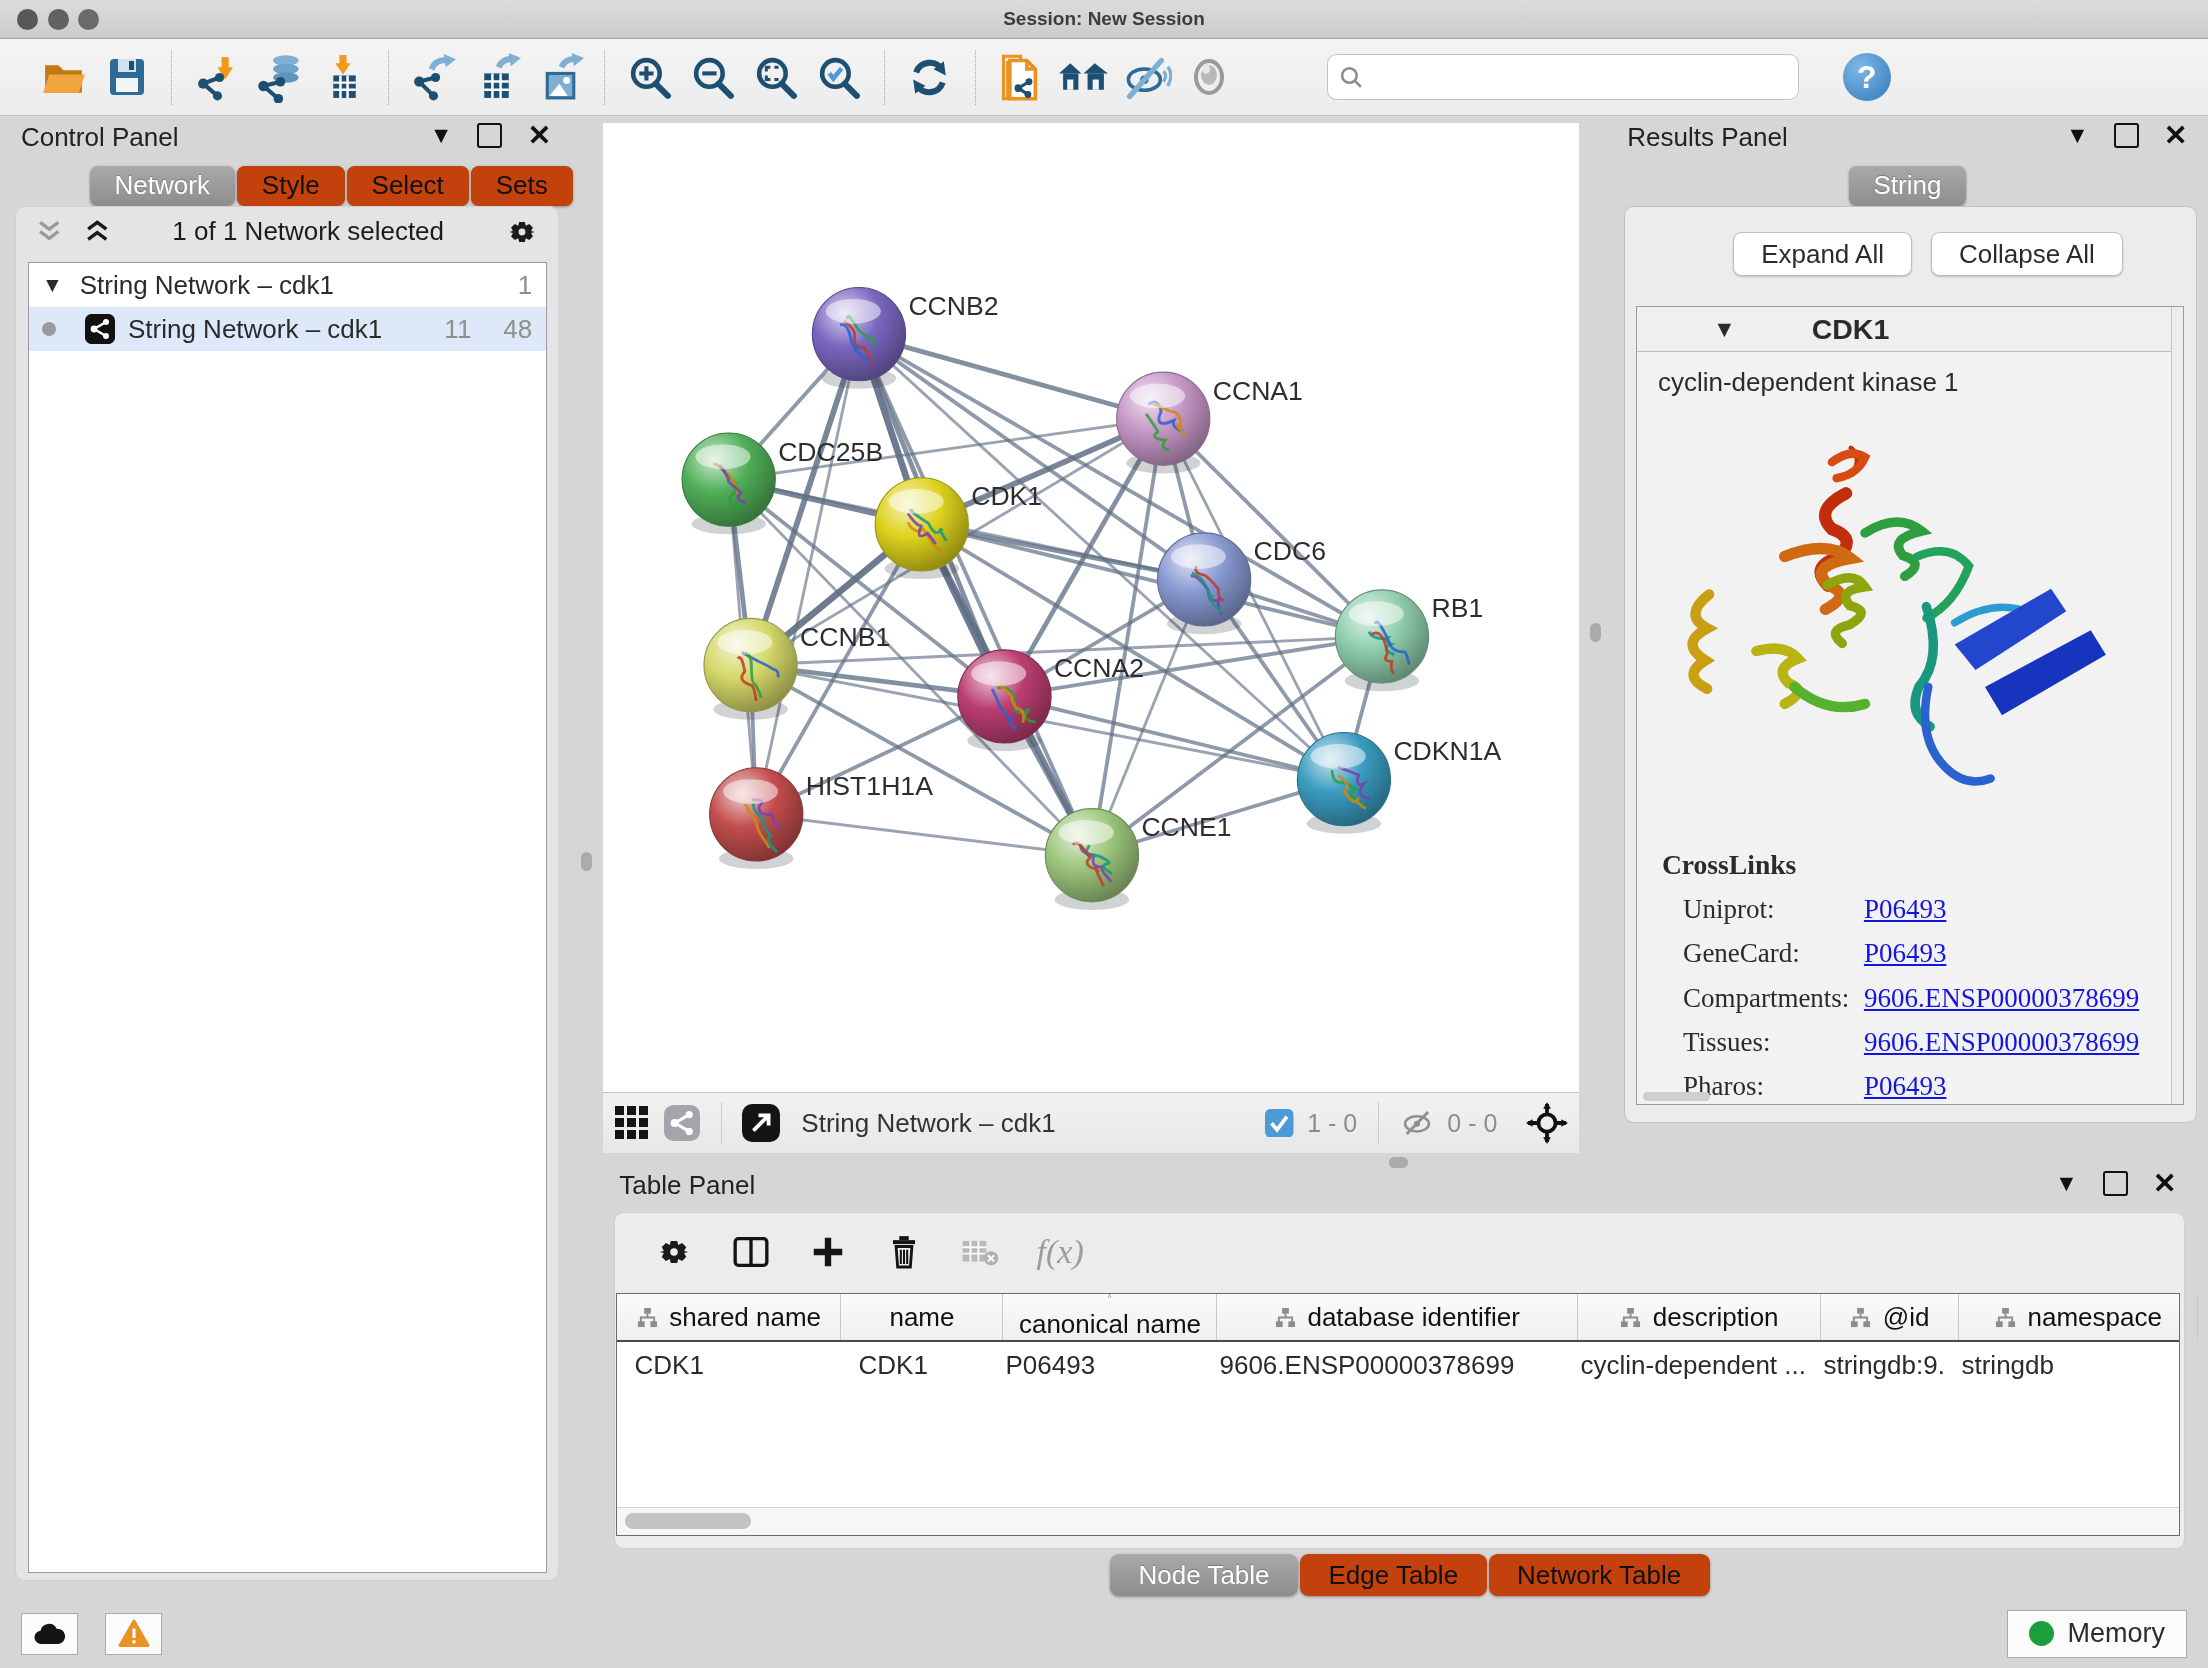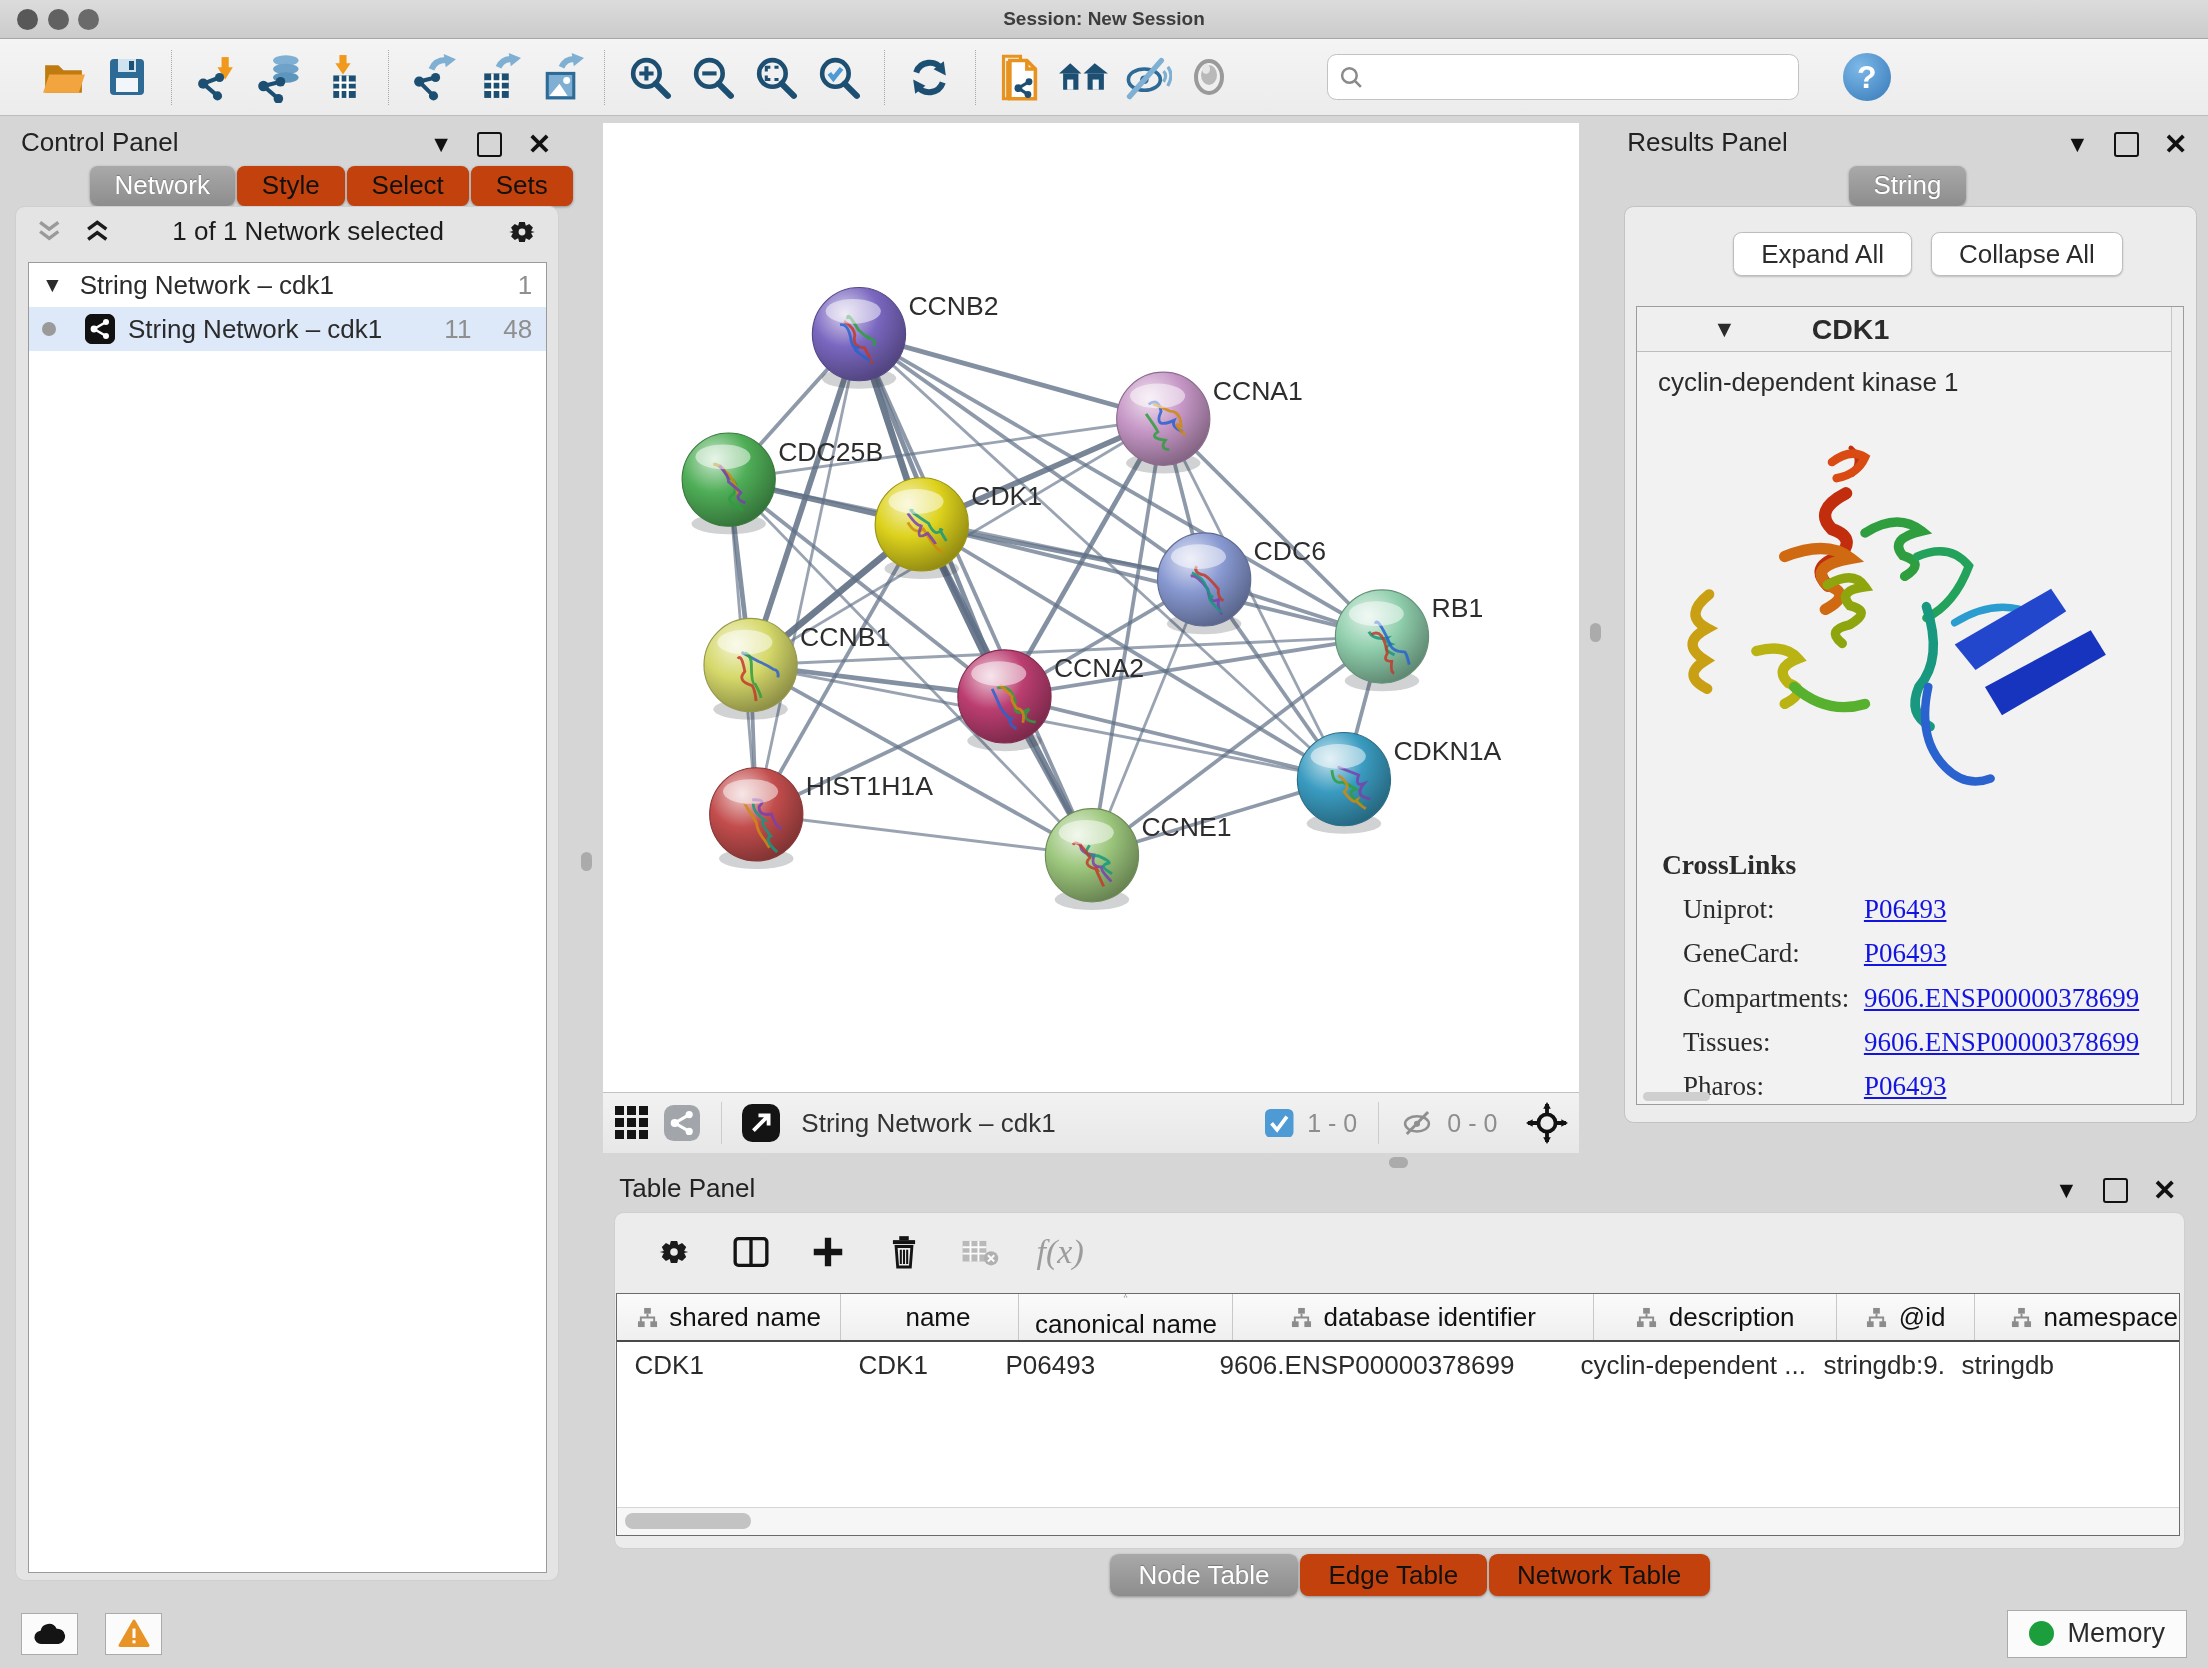--- a/index.html
+++ b/index.html
@@ -20,21 +20,21 @@
   .tb-btn{width:63px;height:61px;display:flex;align-items:center;justify-content:center;flex:0 0 auto;}
   .tb-div{width:0;height:55px;border-left:1.9px dotted #a8a8a8;margin:0 13.3px;flex:0 0 auto;}
   #search-box{width:447px;height:44px;background:#fff;border:1.9px solid #c2c2c2;border-radius:9.5px;
     display:flex;align-items:center;padding:0 11.4px;margin-left:86px;}
   #search-input{border:none;outline:none;flex:1;font-size:25px;font-family:inherit;background:transparent;}
   #help-btn{width:48px;height:48px;border-radius:50%;margin-left:44px;
     background:radial-gradient(circle at 35% 30%,#7db8e8,#3579b8);color:#fff;font-size:32px;font-weight:bold;
     display:flex;align-items:center;justify-content:center;}
 
   
-  .panel-head{display:flex;align-items:flex-end;font-size:26px;color:#222;}
+  .panel-head{display:flex;align-items:flex-start;font-size:26px;color:#222;}
   .panel-head .ph-title{flex:0 0 auto;}
   .ph-icons{margin-left:auto;display:flex;align-items:center;gap:25px;font-size:25px;color:#111;}
   .ph-caret{font-size:23px;}
   .ph-float{width:21px;height:21px;border:2.9px solid #111;border-radius:2.9px;}
   .ph-close{font-weight:bold;font-size:28.5px;line-height:21px;}
 
   .tabbar{display:flex;gap:1.9px;}
   .tab{background:#c2410c;border-radius:7.6px;padding:4.8px 25px;font-size:26px;color:#111;
     box-shadow:0 1px 2.9px rgba(0,0,0,.35);}
   .tab.sel{background:linear-gradient(#a9a9a9,#8d8d8d);color:#fff;text-shadow:0 -1px 1px rgba(0,0,0,.25);}
@@ -711,21 +711,21 @@
       <div id="tp-header">
           <div class="th" style="width: 224px;">
             <svg width="21" height="21" viewBox="0 0 22 22">
               <rect x="7.5" y="1" width="7" height="6" fill="#8c8c8c"></rect>
               <path d="M11 7 v4 M4 17 v-6 h14 v6" stroke="#8c8c8c" stroke-width="2" fill="none"></path>
               <rect x="1" y="15" width="7" height="6" fill="#8c8c8c"></rect>
               <rect x="14" y="15" width="7" height="6" fill="#8c8c8c"></rect>
             </svg>
             <span>shared name</span>
           </div>
-          <div class="th" style="width: 162px; margin-left: 16px;">
+          <div class="th" style="width: 162px;">
             <span>name</span>
           </div>
           <div class="th" style="width: 214px; flex-direction: column;">
             <svg width="21" height="21" viewBox="0 0 22 22">
               <rect x="7.5" y="1" width="7" height="6" fill="#8c8c8c"></rect>
               <path d="M11 7 v4 M4 17 v-6 h14 v6" stroke="#8c8c8c" stroke-width="2" fill="none"></path>
               <rect x="1" y="15" width="7" height="6" fill="#8c8c8c"></rect>
               <rect x="14" y="15" width="7" height="6" fill="#8c8c8c"></rect>
             </svg>
             <span>canonical name</span>

